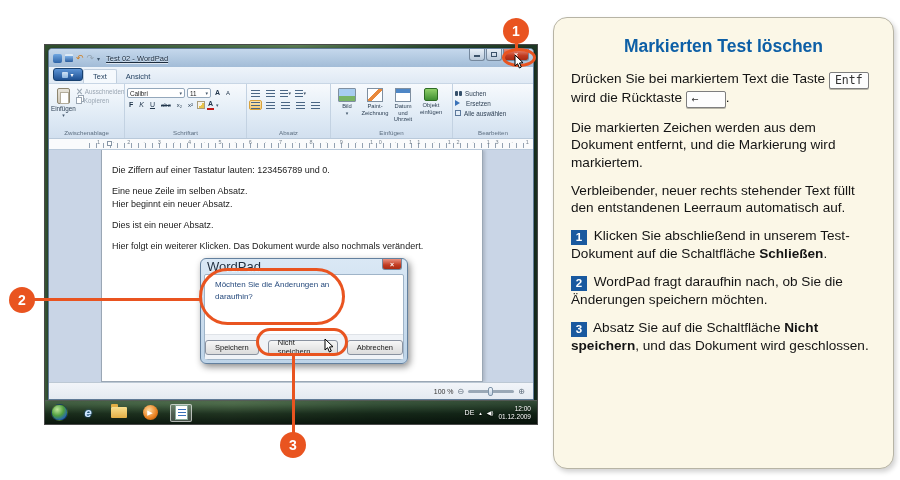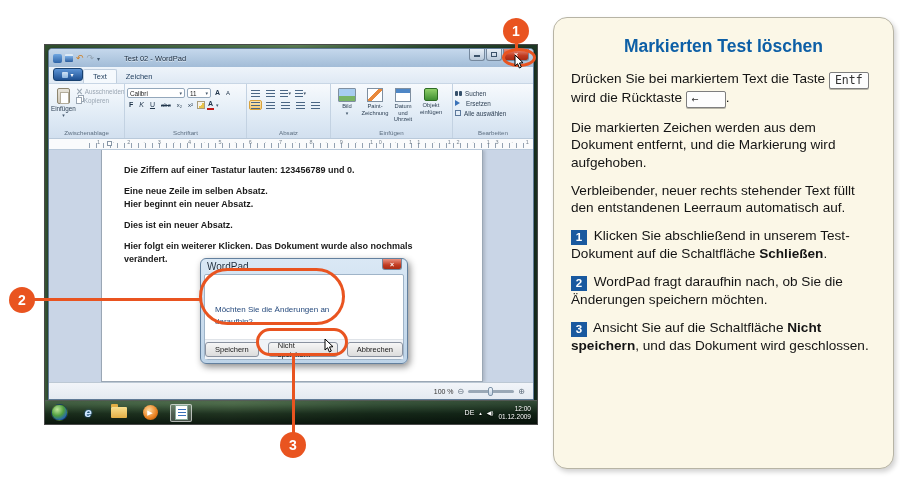--- a/index.html
+++ b/index.html
@@ -18,21 +18,21 @@
          background:#c6d6e8; box-shadow:0 1px 4px rgba(0,0,0,.5);
          display:flex; flex-direction:column; }
   #titlebar { height:18px; border-radius:3px 3px 0 0; display:flex; align-items:center;
               background:linear-gradient(#c5d8ec,#a2bcd7); padding:0 4px; position:relative; }
   .qat { display:flex; align-items:center; gap:3px; }
   .wp-appicon { width:9px; height:9px; background:linear-gradient(#6fa6e0,#2d64a8); border-radius:2px; }
   .disk-icon { width:8px; height:8px; background:linear-gradient(#7fb2e8,#2a5d9e); border-radius:1px; border-top:2px solid #dce9f5; }
   .undo-g { font-size:9px; color:#d07c1e; line-height:8px; }
   .redo-g { font-size:9px; color:#93a3b3; line-height:8px; }
   .qat-dd { font-size:6px; color:#41586f; }
-  #win-title { font-size:7.5px; color:#1c2c3e; margin-left:24px; text-shadow:0 1px 0 rgba(255,255,255,.6); }
+  #win-title { font-size:7.5px; color:#1c2c3e; margin-left:6px; text-shadow:0 1px 0 rgba(255,255,255,.6);text-decoration:underline; }
   #winbtns { position:absolute; right:4px; top:0; display:flex; }
   .wbtn { width:16px; height:12px; border:1px solid #75889d; border-top:none; border-radius:0 0 3px 3px;
           background:linear-gradient(#e8f0f8,#b9c9da); display:flex; align-items:center; justify-content:center;
           font-size:7px; color:#30465c; margin-left:1px; }
   .wbtn .bar { width:6px; height:2px; background:#3b526a; margin-top:3px; }
   .wbtn .box { width:6px; height:5px; border:1px solid #3b526a; }
   .wbtn.close { width:26px; background:linear-gradient(#eb9180,#c23c22 60%,#a82b14); color:#fff; font-weight:bold; }
 
   #tabrow { height:17px; background:linear-gradient(#eef4fa,#dfe9f4); display:flex; align-items:flex-end; padding:0 0 0 4px; border-bottom:1px solid #c8d6e5; }
   #menubtn { width:30px; height:13px; margin-bottom:2px; border-radius:3px; background:linear-gradient(#5c94d6,#1d4f91); border:1px solid #17406f;
@@ -78,21 +78,21 @@
 
   #ruler { height:11px; background:#fafbfc; border-bottom:1px solid #b9c9da; position:relative;
            overflow:hidden; }
   #ruler .ticks { position:absolute; left:40px; right:6px; bottom:1px; height:5px;
                   background:repeating-linear-gradient(90deg,#93a1b1 0 1px, transparent 1px 7px); }
   #ruler .nums { position:absolute; left:48px; top:0; font-size:5.5px; color:#76838f; letter-spacing:5.6px; white-space:nowrap; }
   #ruler .marker { position:absolute; left:58px; top:2px; width:5px; height:5px; background:#fff; border:1px solid #8796a6; }
 
   #docarea { flex:1; background:#c9d5e6; position:relative; overflow:hidden; }
   #page { position:absolute; left:52px; top:0; width:382px; height:100%;
-          background:#fff; border:1px solid #9aa7b5; border-top:none; box-shadow:2px 0 3px rgba(0,0,0,.15); padding:14px 22px;font-weight:bold; }
+          background:#fff; border:1px solid #9aa7b5; border-top:none; box-shadow:2px 0 3px rgba(0,0,0,.15); padding:14px 10px; }
   .docline { font-size:9px; color:#1a1a1a; line-height:1.45; }
   .docgap { height:8px; }
 
   #statusbar { height:17px; background:linear-gradient(#f2f5f9,#e4eaf1); border-top:1px solid #bcc8d4;
                display:flex; align-items:center; justify-content:flex-end; gap:4px; padding-right:8px; }
   #statusbar .ztext { font-size:7px; color:#333; }
   #statusbar .zglyph { font-size:8px; color:#5c6b7a; }
   .ztrack { width:46px; height:3px; background:#9aa8b6; border-radius:2px; position:relative; }
   .zthumb { position:absolute; left:20px; top:-3px; width:5px; height:9px; background:linear-gradient(#f2f7fc,#c2d2e2); border:1px solid #7e93a8; border-radius:2px; }
 
@@ -112,27 +112,27 @@
   #tray { margin-left:auto; display:flex; align-items:center; gap:5px; }
   .tray-txt { font-size:7px; color:#fff; text-shadow:0 1px 1px rgba(0,0,0,.7); }
   .clock { text-align:right; line-height:1.2; }
   .clock div { font-size:6.5px; color:#fff; text-shadow:0 1px 1px rgba(0,0,0,.7); }
 
   
   #dialog { position:absolute; left:200px; top:258px; width:208px; height:106px; z-index:5;
             background:linear-gradient(#dae8f5,#bed4e8); border:1px solid #63809e; border-radius:6px;
             box-shadow:2px 3px 7px rgba(0,0,0,.45); }
   #dlg-titlebar { height:15px; display:flex; align-items:center; padding:0 6px; position:relative; }
-  #dlg-title { font-size:10px; color:#1c2c3e; text-shadow:0 1px 0 rgba(255,255,255,.6); }
+  #dlg-title { font-size:13px; color:#1c2c3e; text-shadow:0 1px 0 rgba(255,255,255,.6); }
   #dlg-close { position:absolute; right:5px; top:0; width:20px; height:11px; border:1px solid #75889d; border-top:none; border-radius:0 0 3px 3px;
                background:linear-gradient(#eb9180,#c23c22 60%,#a82b14); color:#fff; font-size:7px; font-weight:bold;
                display:flex; align-items:center; justify-content:center; }
   #dlg-body { position:absolute; left:3px; right:3px; top:15px; bottom:3px; background:#fff; border:1px solid #9fb4c8; border-radius:2px 2px 4px 4px;
               display:flex; flex-direction:column; }
-  #dlg-msg { flex:1; padding:11px 10px; font-size:8px; line-height:1.5; color:#264a7d;margin-top:18px; }
+  #dlg-msg { flex:1; padding:4px 10px; font-size:8px; line-height:1.5; color:#264a7d; }
   #dlg-btns { height:25px; background:#f0f3f7; border-top:1px solid #dfe3e8; display:flex; align-items:center; justify-content:center; gap:9px; }
   .dlg-btn { height:15px; padding:0 9px; font-size:7.5px; color:#1a1a1a; display:flex; align-items:center;
              background:linear-gradient(#f6f6f6,#dcdcdc); border:1px solid #8a92a0; border-radius:3px; }
 
   
   .co-circle { position:absolute; width:26px; height:26px; border-radius:50%; background:#e95420; z-index:10;
                display:flex; align-items:center; justify-content:center; color:#fff; font-size:14px; font-weight:bold; }
   .co-line { position:absolute; background:#e95420; z-index:9; }
   .co-oval { position:absolute; border:3px solid #e95420; z-index:9; }
   .cursor-svg { position:absolute; z-index:11; }
@@ -179,21 +179,21 @@
           <div class="wbtn close">×</div>
         </div>
       </div>
 
       <div id="tabrow">
         <div id="menubtn">
           <span class="sq"></span>
           <span>▾</span>
         </div>
         <div class="tab active">Text</div>
-        <div class="tab">Zeichen</div>
+        <div class="tab">Ansicht</div>
       </div>
 
       <div id="ribbon">
         <div class="rgroup" style="width:76px">
           <div class="rgroup-body">
             <div class="bigbtn">
               <span class="clipboard-icon"></span>
               <span class="bigbtn-label">Einfügen</span>
               <span class="dd">▾</span>
             </div>
@@ -416,31 +416,31 @@
   </svg>
 
   <div id="panel">
     <h2>Markierten Test löschen</h2>
     <p>
       <span>Drücken Sie bei markiertem Text die Taste</span>
       <span class="key">Entf</span>
       <span>wird die Rücktaste</span>
       <span class="key wide">←</span><span>.</span>
     </p>
-    <p>Die markierten Zeichen werden aus dem Dokument entfernt, und die Markierung wird aufgehoben.</p>
+    <p>Die markierten Zeichen werden aus dem Dokument entfernt, und die Markierung wird markiertem.</p>
     <p>Verbleibender, neuer rechts stehender Text füllt den entstandenen Leerraum automatisch auf.</p>
     <p>
       <span class="badge">1</span>
       <span>Klicken Sie abschließend in unserem Test-Dokument auf die Schaltfläche</span>
       <b>Schließen</b><span>.</span>
     </p>
     <p>
       <span class="badge">2</span>
       <span>WordPad fragt daraufhin nach, ob Sie die Änderungen speichern möchten.</span>
     </p>
     <p>
       <span class="badge">3</span>
-      <span>Ansicht Sie auf die Schaltfläche</span>
+      <span>Absatz Sie auf die Schaltfläche</span>
       <b>Nicht speichern</b><span>, und das Dokument wird geschlossen.</span>
     </p>
   </div>
 
 </div>
 
 </body></html>

